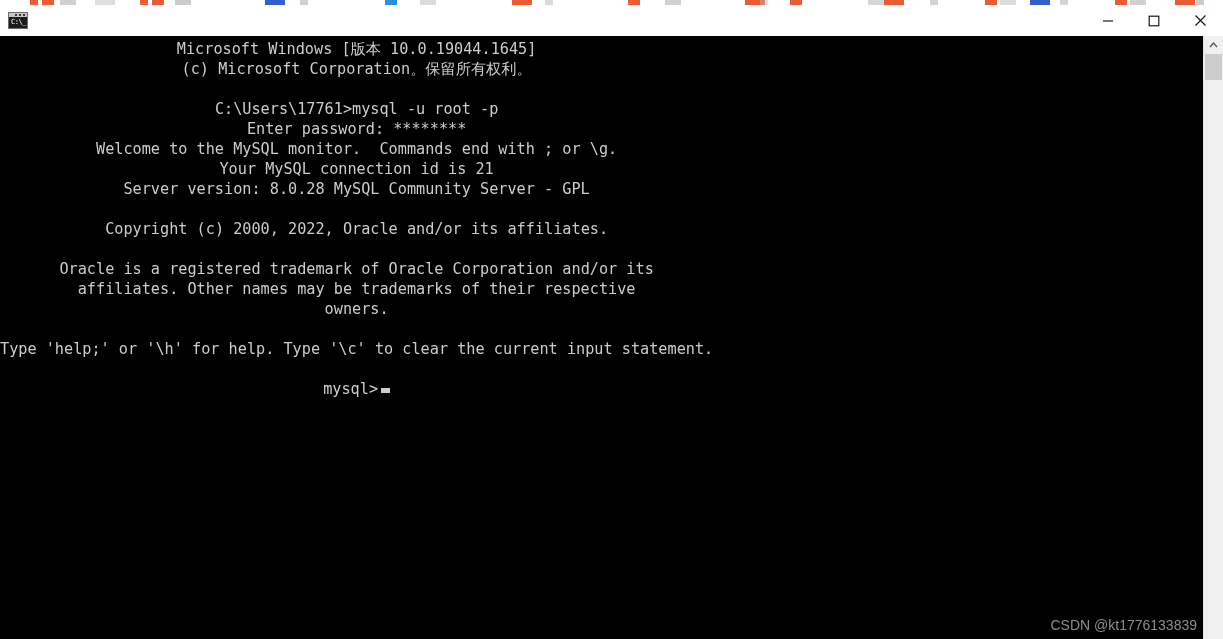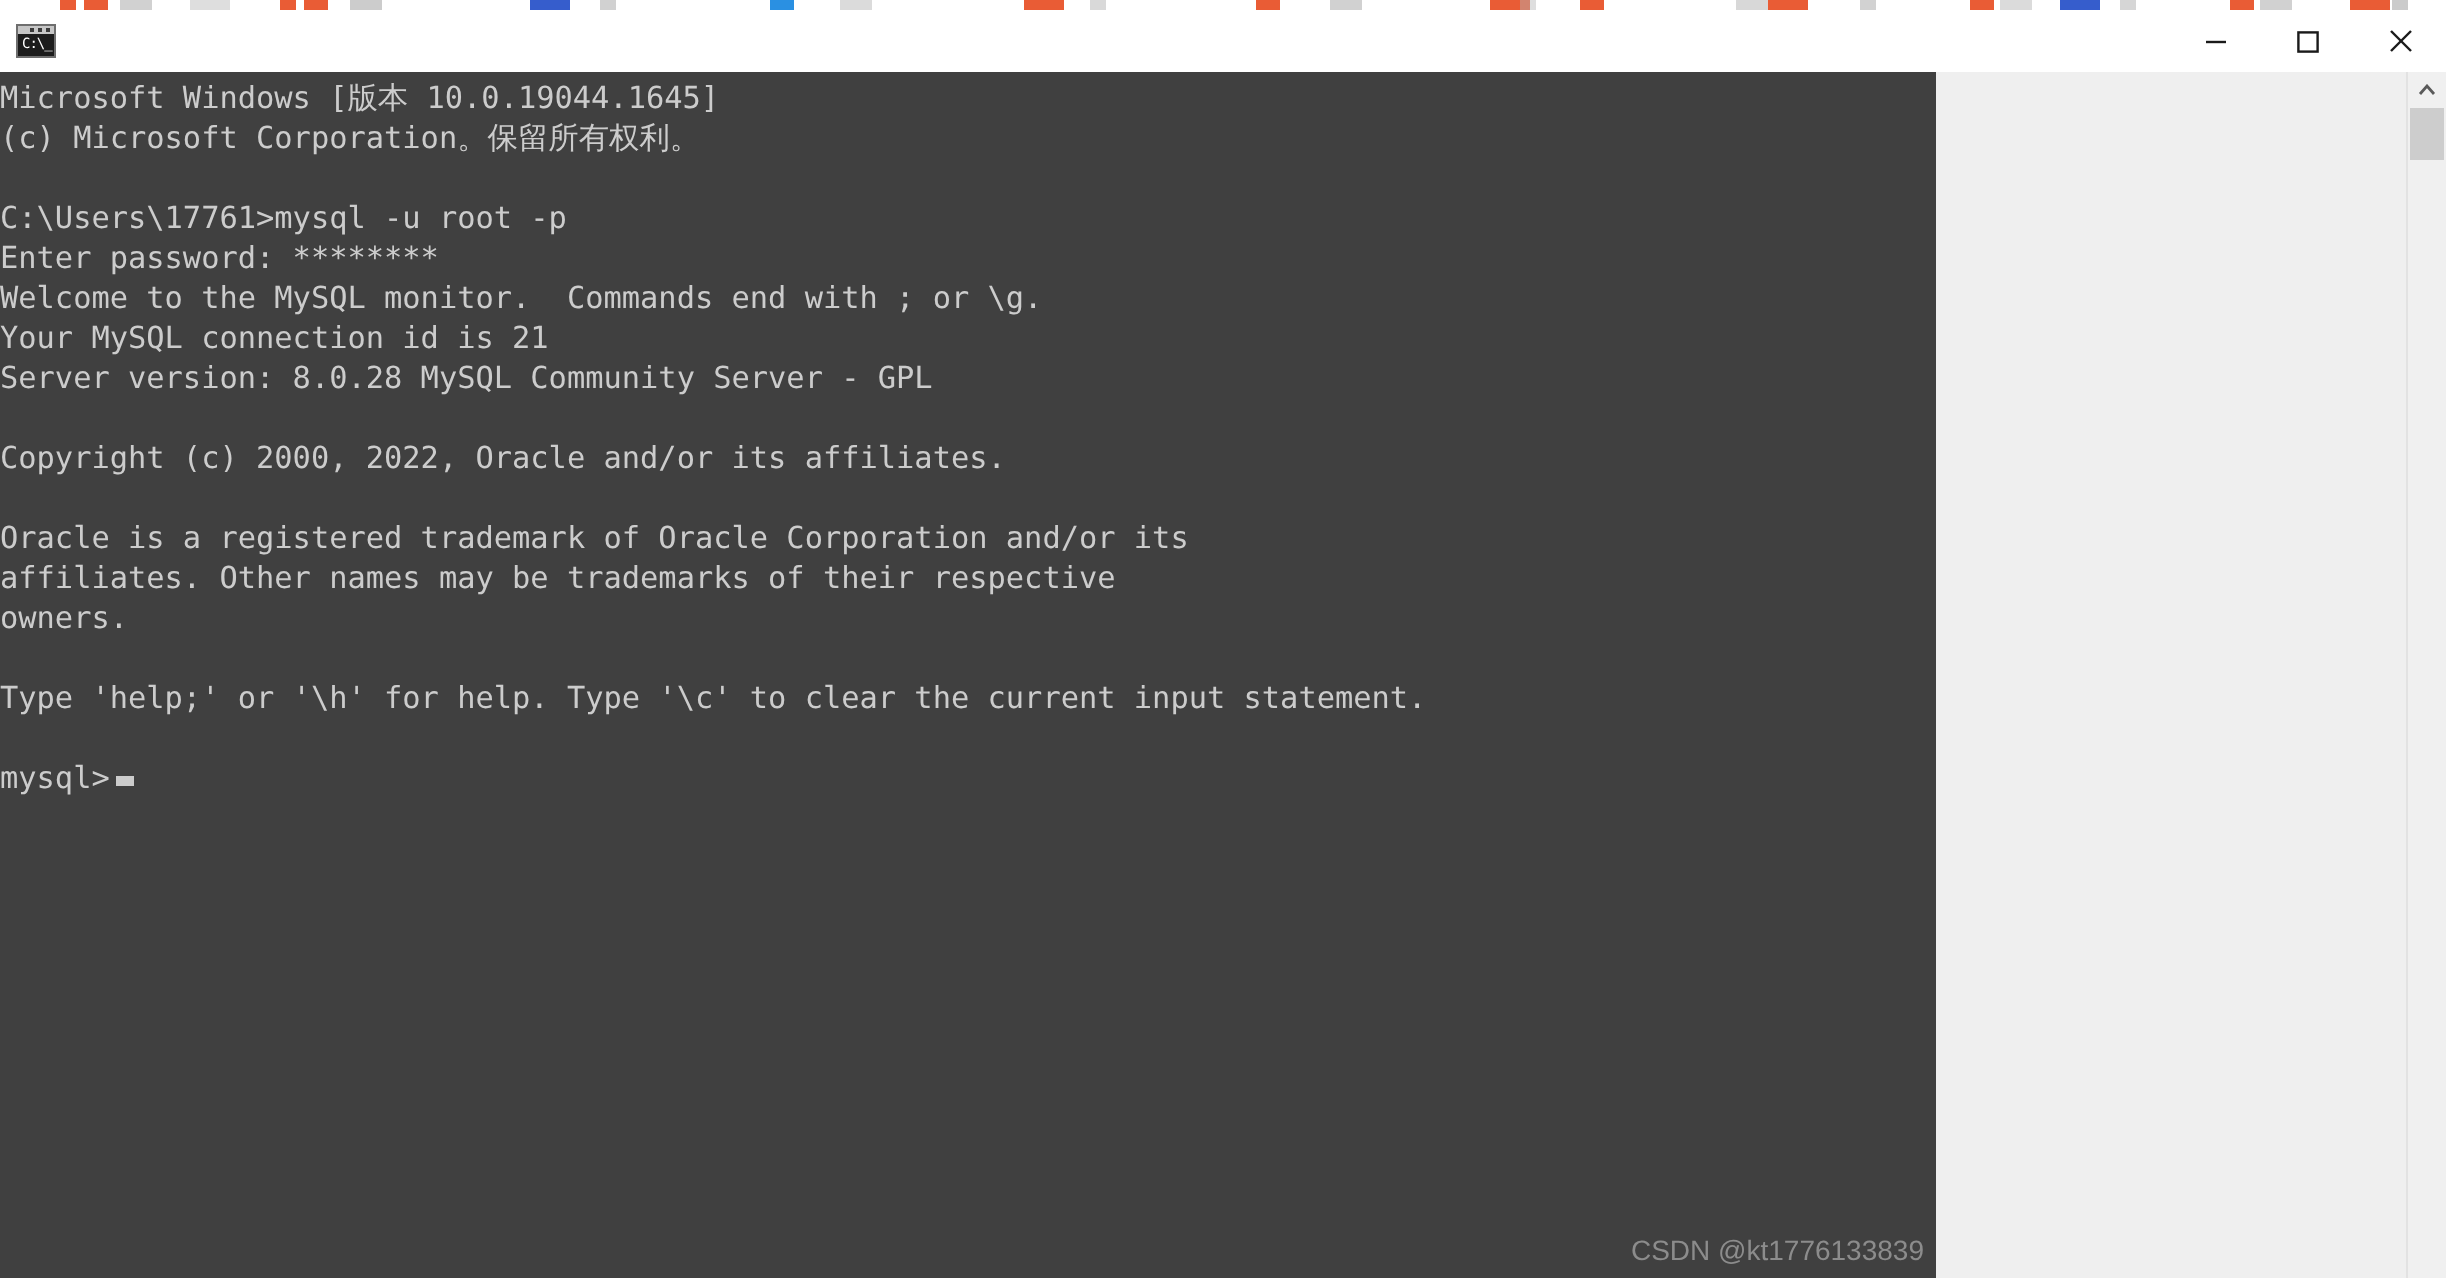--- a/index.html
+++ b/index.html
@@ -143,24 +143,25 @@
     justify-content: center;
     background: #ffffff;
   }
   .win-btn svg { display: block; }
 
   
   #terminal {
     position: absolute;
     left: 0;
     top: 31px;
-    width: 968px;
+    width: 1203px;
     height: 603px;
-    background: #404040;
+    background: #000000;
     overflow: hidden;
+    text-align: center;
   }
 
   #term-text {
     position: absolute;
     left: 0;
     top: 3px;
     font-family: "DejaVu Sans Mono", "Liberation Mono", monospace;
     font-size: 15.2px;
     line-height: 20px;
     color: #cccccc;

